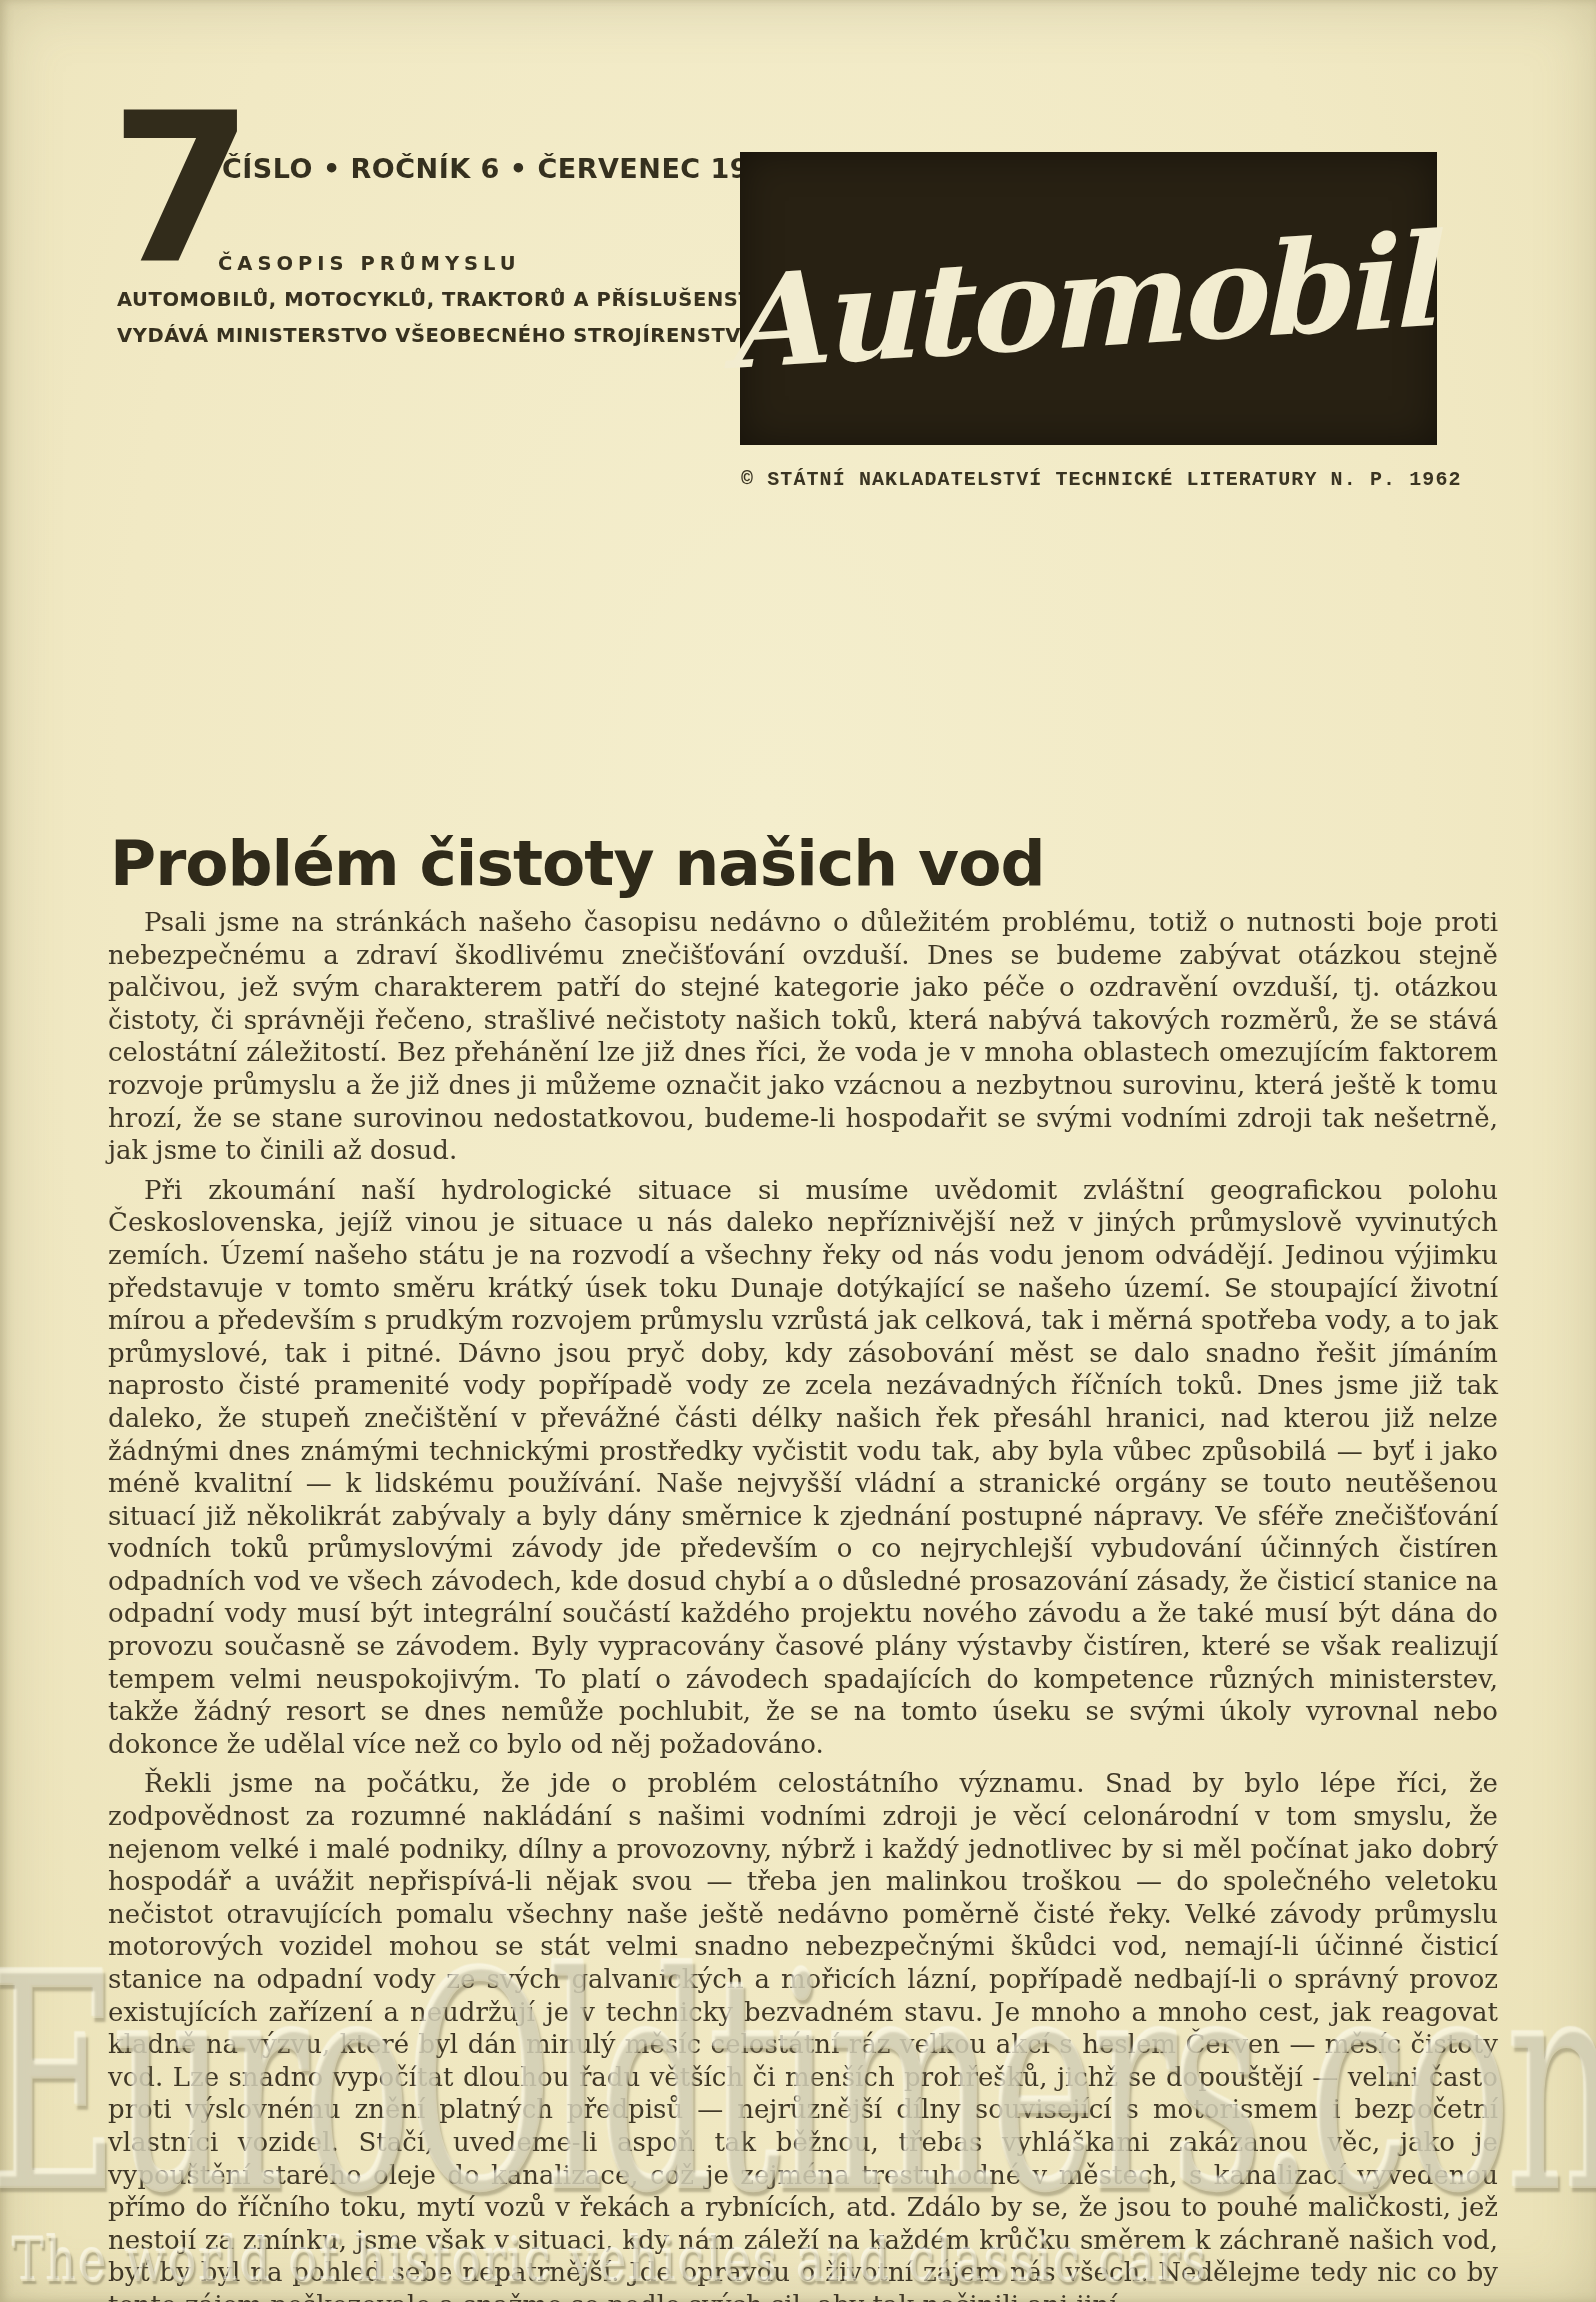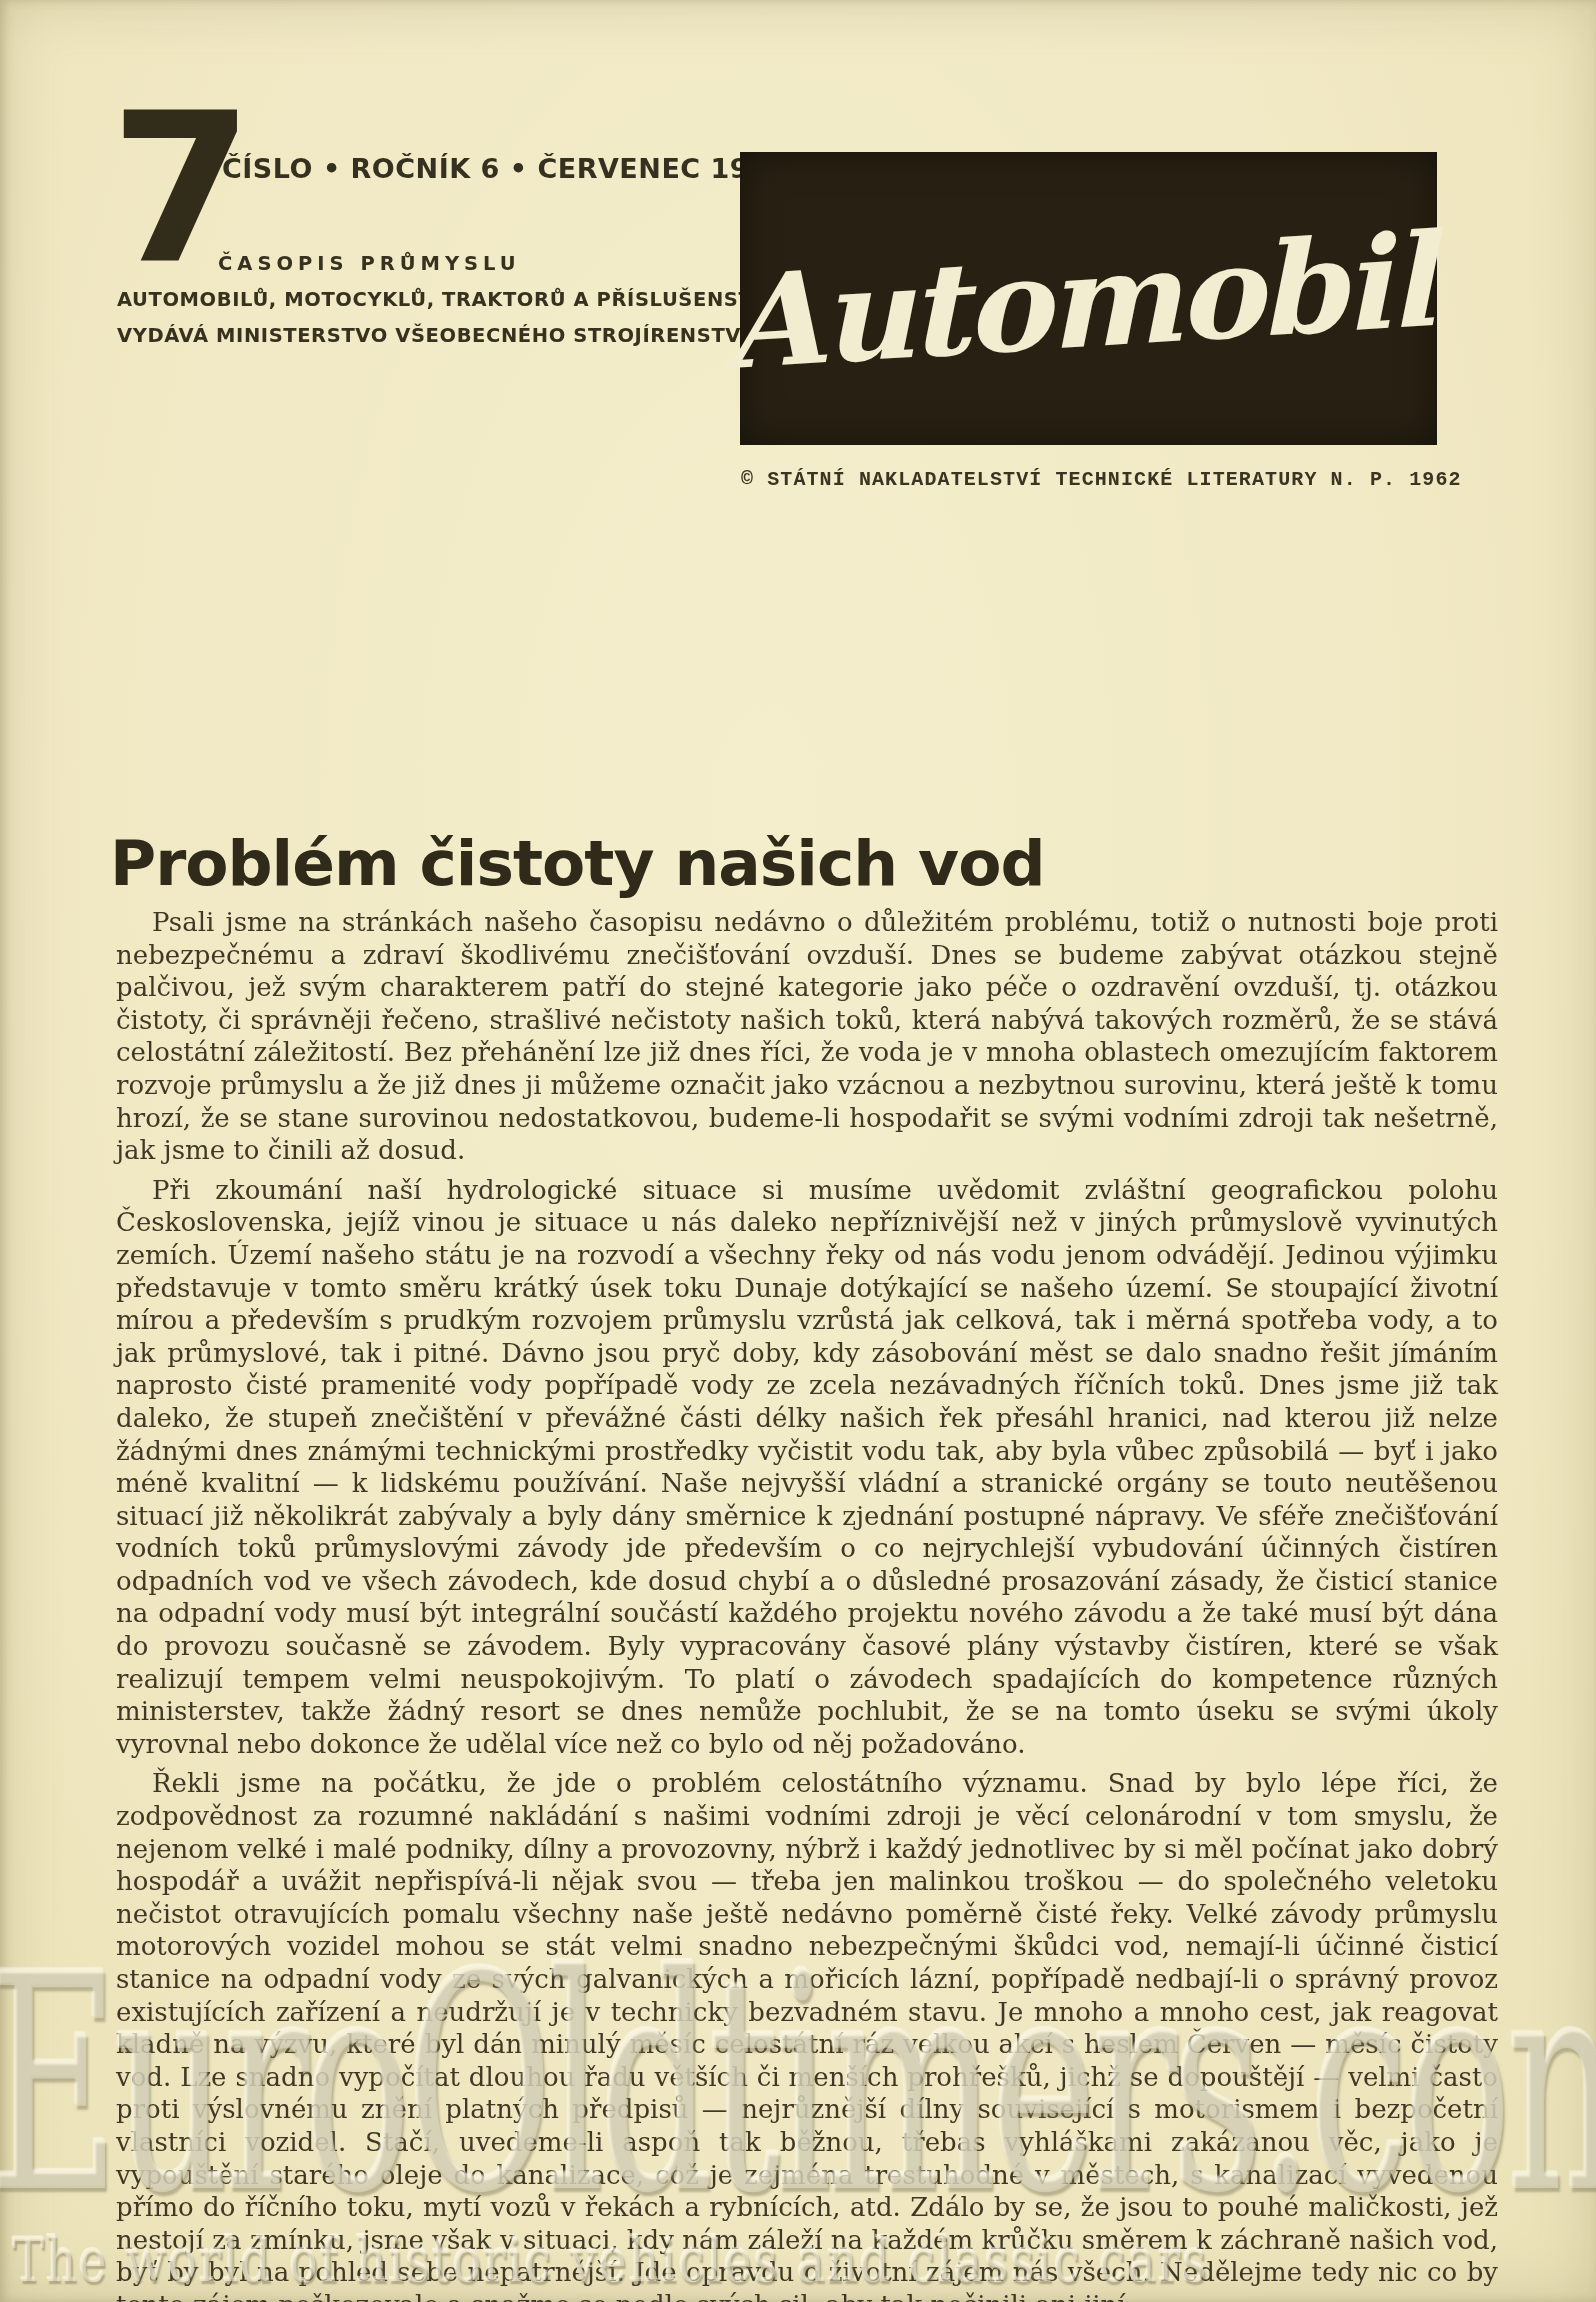--- a/index.html
+++ b/index.html
@@ -59,21 +59,21 @@
     font-family:"DejaVu Sans", sans-serif;font-weight:bold;
     font-size:63px;letter-spacing:-1px;color:#2f2a1a;
     white-space:nowrap;
   }
   .article-body{
     position:absolute;left:108px;top:906px;width:1390px;
     font-family:"DejaVu Serif", serif;
     font-size:26px;line-height:32.6px;
     text-align:justify;color:#403827;
   }
-  .article-body p{margin:0 0 7px 8px;text-indent:36px;}
+  .article-body p{margin:0 0 7px 0;text-indent:36px;}
   
   .wm-main{
     position:absolute;left:-12px;top:1935px;z-index:3;
     font-family:"DejaVu Serif", serif;font-size:300px;line-height:1;
     letter-spacing:-10px;white-space:nowrap;
     transform:scaleX(0.60);transform-origin:left top;
     color:rgba(246,240,212,0.42);
     text-shadow:3px 4px 3px rgba(122,115,86,0.45), -2px -2px 2px rgba(255,255,250,0.55);
     pointer-events:none;
   }

